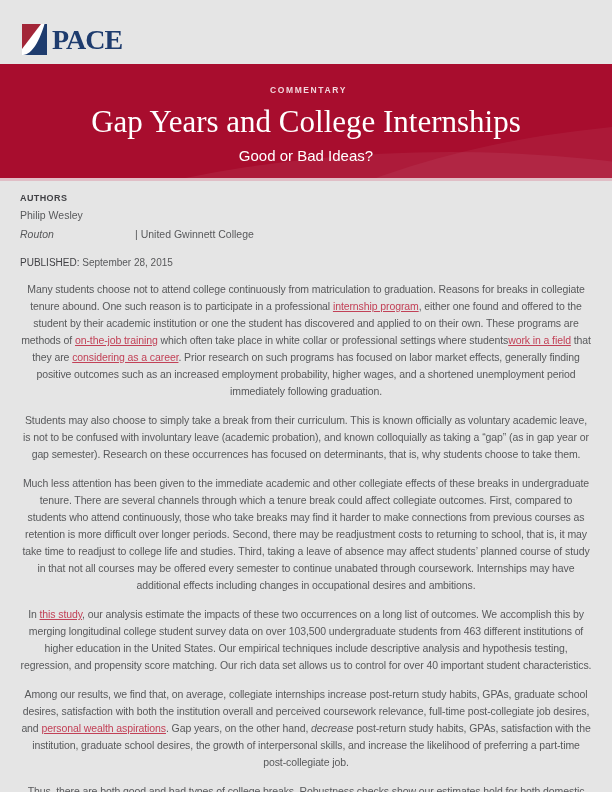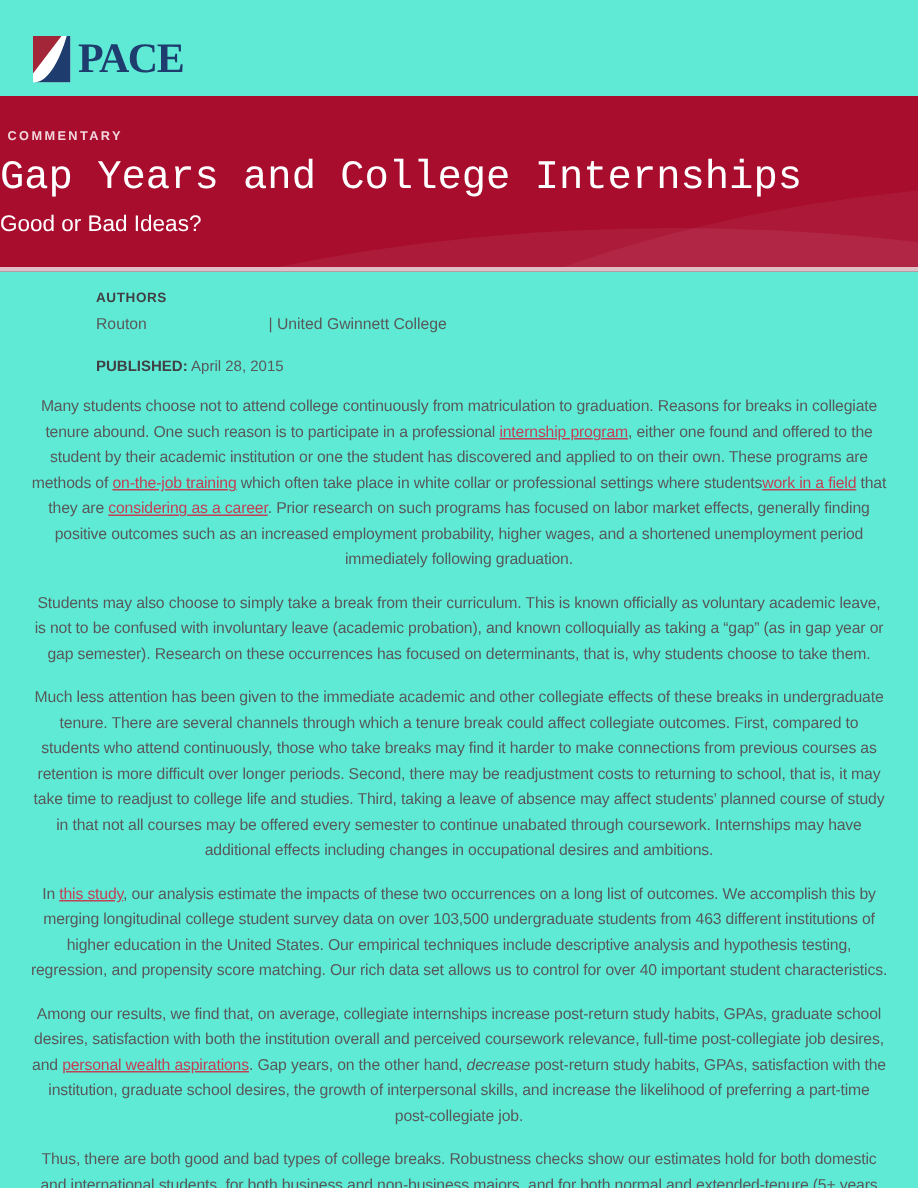--- a/index.html
+++ b/index.html
@@ -1,19 +1,19 @@
 <!DOCTYPE html>
 <html style="--banner-red: #A80D2E; --logo-blue: #1E3C6E; --link-red: #C24157; --body-gray: #58595B;"><head>
 <meta charset="utf-8">
 <style>
   html,body { margin:0; padding:0; background:#ffffff; }
   .page {
     position:relative;
     width:612px; height:792px;
-    background:#5eead4;
+    background:#e5e5e5;
     font-family:"Liberation Sans", sans-serif;
     overflow:hidden;
     margin:0 auto;
   }
   :root {
     --banner-red:#A80D2E;
     --logo-red:#A32638;
     --logo-blue:#1E3C6E;
     --link-red:#C24157;
     --body-gray:#58595B;
@@ -32,20 +32,21 @@
     letter-spacing:-1px;
   }
   
   .banner {
     position:relative;
     height:114px;
     background:var(--banner-red);
     border-bottom:3px solid #E0BEC6;
     overflow:hidden;
     box-sizing:content-box;
+    text-align:center;
   }
   .banner::before {
     content:""; position:absolute; left:-250px; top:88px;
     width:1400px; height:700px; border-radius:50%;
     background:rgba(255,255,255,0.06); pointer-events:none;
   }
   .banner::after {
     content:""; position:absolute; left:120px; top:58px;
     width:1200px; height:620px; border-radius:50%;
     background:rgba(255,255,255,0.05); pointer-events:none;
@@ -53,43 +54,43 @@
   .eyebrow {
     position:relative; z-index:1;
     padding-top:21px; margin-left:5px;
     font-size:8.5px; font-weight:bold;
     letter-spacing:1.6px;
     color:#F1D6DC;
   }
   .banner-title {
     position:relative; z-index:1;
     margin:9px 0 0;
-    font-family:Liberation Mono, monospace;
+    font-family:Liberation Serif, serif;
     font-weight:normal;
-    font-size:27px;
+    font-size:31px;
     color:#ffffff;
   }
   .banner-subtitle {
     position:relative; z-index:1;
     margin:7px 0 0;
     font-size:15px;
     font-weight:normal;
     color:#ffffff;
   }
   
-  .meta { padding:12px 20px 0;margin-left:44px; }
+  .meta { padding:12px 20px 0; }
   .authors-label {
     font-size:9px; font-weight:bold; letter-spacing:0.4px;
     color:var(--label-dark);
   }
   .author-name { font-size:10.5px; color:var(--body-gray); margin-top:6px; }
   .author-row  { font-size:10.5px; color:var(--body-gray); margin-top:7px; }
-  .author-row .name2 { display:inline-block; width:115px; }
+  .author-row .name2 { display:inline-block; width:115px;font-style:italic; }
   .published { margin-top:17px; font-size:10px; }
-  .published .pub-label { font-weight:bold; color:var(--label-dark);text-align:center; }
+  .published .pub-label { font-weight:normal; color:var(--label-dark);text-align:center; }
   .published .pub-date  { color:var(--body-gray); }
   
   .article { padding:13px 20px 0; }
   p.para {
     margin:0 0 12px;
     font-size:10.5px;
     line-height:17px;
     letter-spacing:-0.1px;
     color:var(--body-gray);
     text-align:center;
@@ -119,27 +120,28 @@
   </header>
 
   <section class="banner">
     <div class="eyebrow">COMMENTARY</div>
     <h1 class="banner-title">Gap Years and College Internships</h1>
     <h2 class="banner-subtitle">Good or Bad Ideas?</h2>
   </section>
 
   <section class="meta">
     <div class="authors-label">AUTHORS</div>
+    <div class="author-name">Philip Wesley</div>
     <div class="author-row">
       <span class="name2">Routon</span><span>|</span>
       <span>United Gwinnett College</span>
     </div>
     <div class="published">
       <span class="pub-label">PUBLISHED:</span>
-      <span class="pub-date">April 28, 2015</span>
+      <span class="pub-date">September 28, 2015</span>
     </div>
   </section>
 
   <section class="article" id="article-body">
       <p class="para"><span>Many students choose not to attend college continuously from matriculation to graduation. Reasons for breaks in collegiate tenure abound. One such reason is to participate in a professional </span><a class="inline-link" href="#">internship program</a><span>, either one found and offered to the student by their academic institution or one the student has discovered and applied to on their own. These programs are methods of </span><a class="inline-link" href="#">on-the-job training</a><span> which often take place in white collar or professional settings where students</span><a class="inline-link" href="#">work in a field</a><span> that they are </span><a class="inline-link" href="#">considering as a career</a><span>. Prior research on such programs has focused on labor market effects, generally finding positive outcomes such as an increased employment probability, higher wages, and a shortened unemployment period immediately following graduation.</span></p>
       <p class="para"><span>Students may also choose to simply take a break from their curriculum. This is known officially as voluntary academic leave, is not to be confused with involuntary leave (academic probation), and known colloquially as taking a “gap” (as in gap year or gap semester). Research on these occurrences has focused on determinants, that is, why students choose to take them.</span></p>
       <p class="para"><span>Much less attention has been given to the immediate academic and other collegiate effects of these breaks in undergraduate tenure. There are several channels through which a tenure break could affect collegiate outcomes. First, compared to students who attend continuously, those who take breaks may find it harder to make connections from previous courses as retention is more difficult over longer periods. Second, there may be readjustment costs to returning to school, that is, it may take time to readjust to college life and studies. Third, taking a leave of absence may affect students’ planned course of study in that not all courses may be offered every semester to continue unabated through coursework. Internships may have additional effects including changes in occupational desires and ambitions.</span></p>
       <p class="para"><span>In </span><a class="inline-link" href="#">this study</a><span>, our analysis estimate the impacts of these two occurrences on a long list of outcomes. We accomplish this by merging longitudinal college student survey data on over 103,500 undergraduate students from 463 different institutions of higher education in the United States. Our empirical techniques include descriptive analysis and hypothesis testing, regression, and propensity score matching. Our rich data set allows us to control for over 40 important student characteristics.</span></p>
       <p class="para"><span>Among our results, we find that, on average, collegiate internships increase post-return study habits, GPAs, graduate school desires, satisfaction with both the institution overall and perceived coursework relevance, full-time post-collegiate job desires, and </span><a class="inline-link" href="#">personal wealth aspirations</a><span>. Gap years, on the other hand, </span><em>decrease</em><span> post-return study habits, GPAs, satisfaction with the institution, graduate school desires, the growth of interpersonal skills, and increase the likelihood of preferring a part-time post-collegiate job.</span></p>
       <p class="para"><span>Thus, there are both good and bad types of college breaks. Robustness checks show our estimates hold for both domestic and international students, for both business and non-business majors, and for both normal and extended-tenure (5+ years between</span></p>

